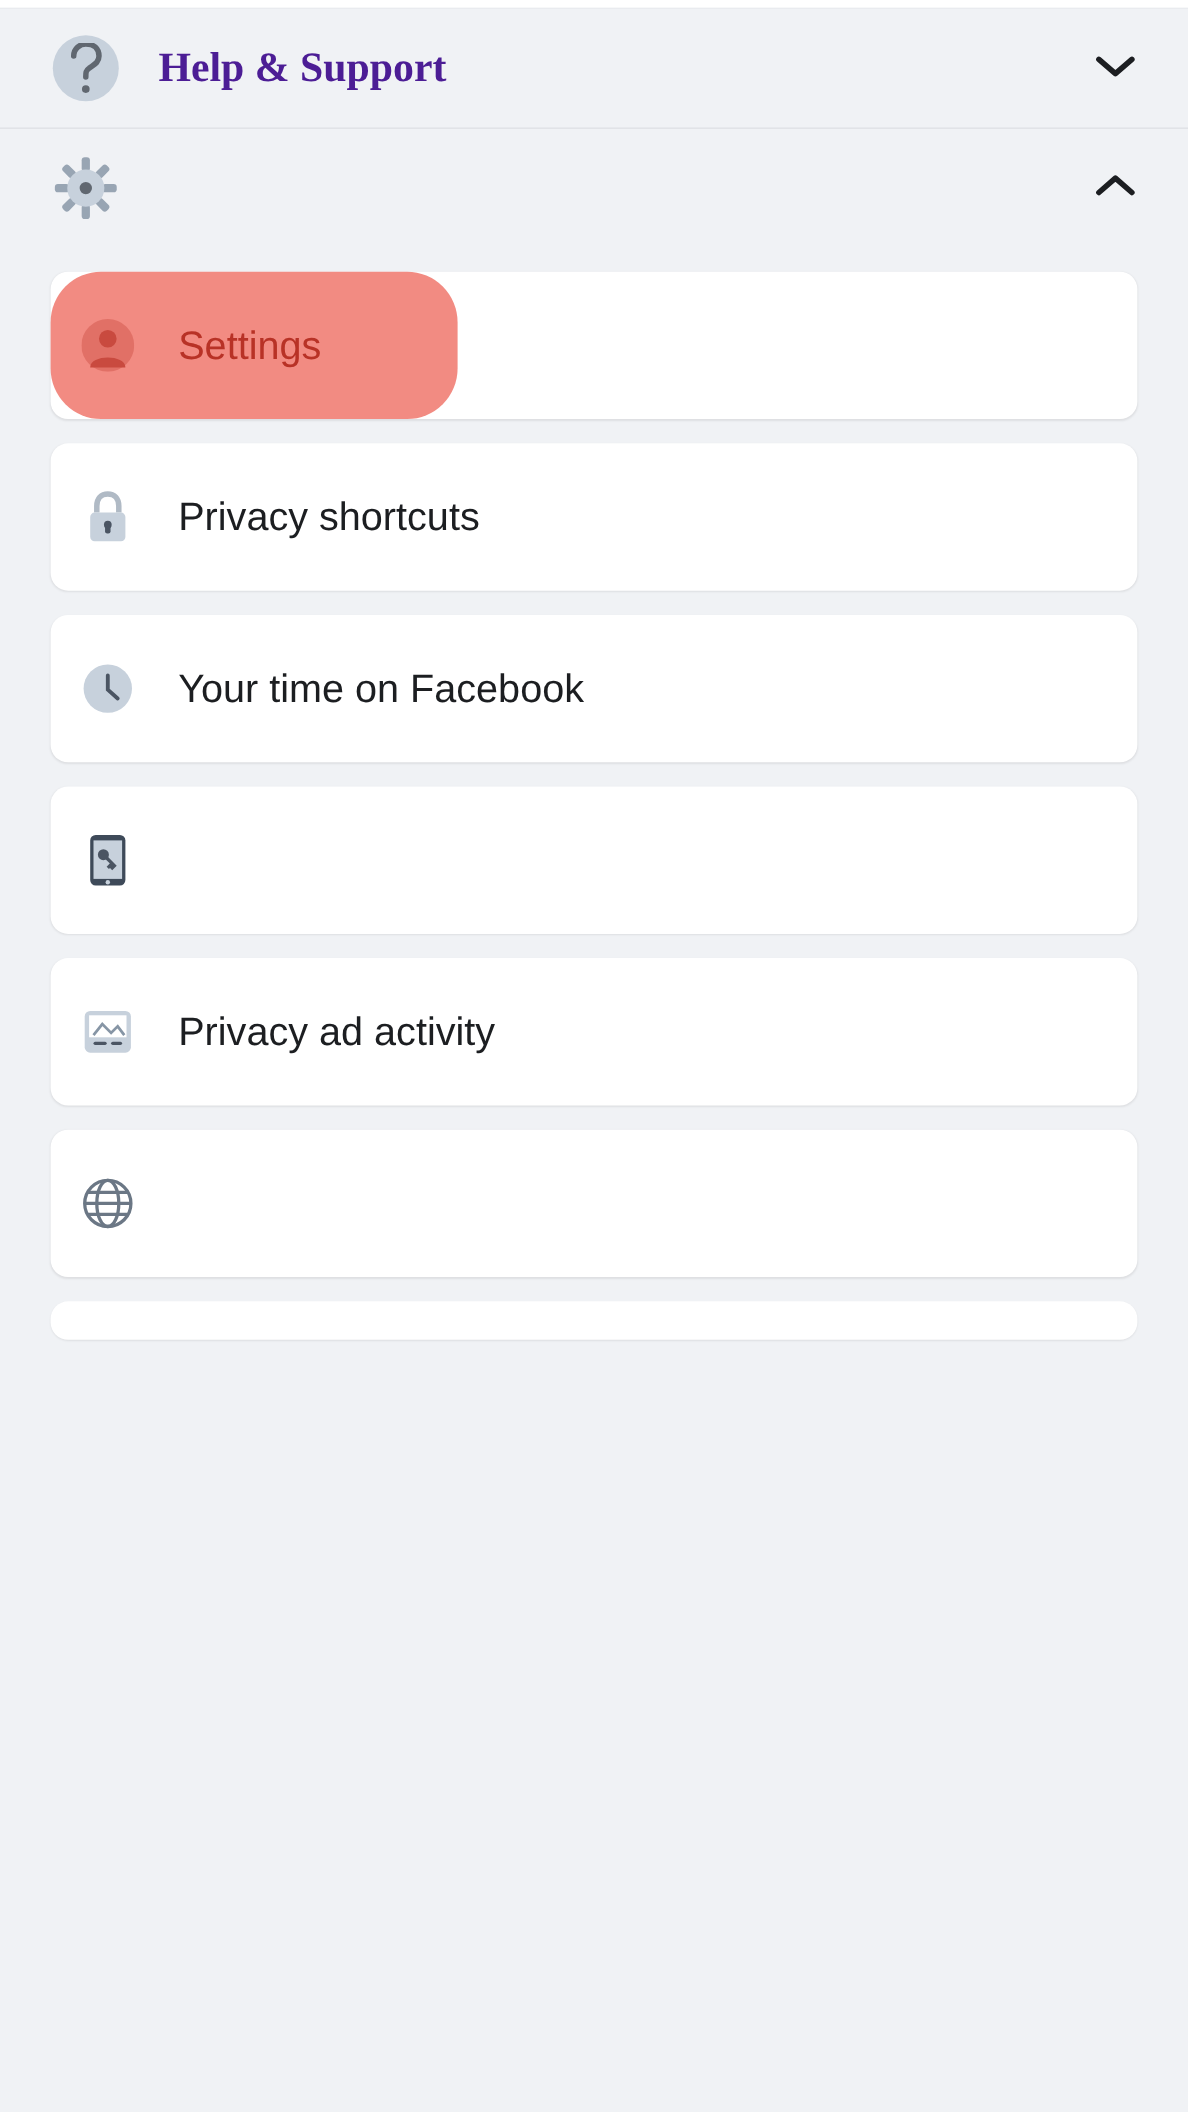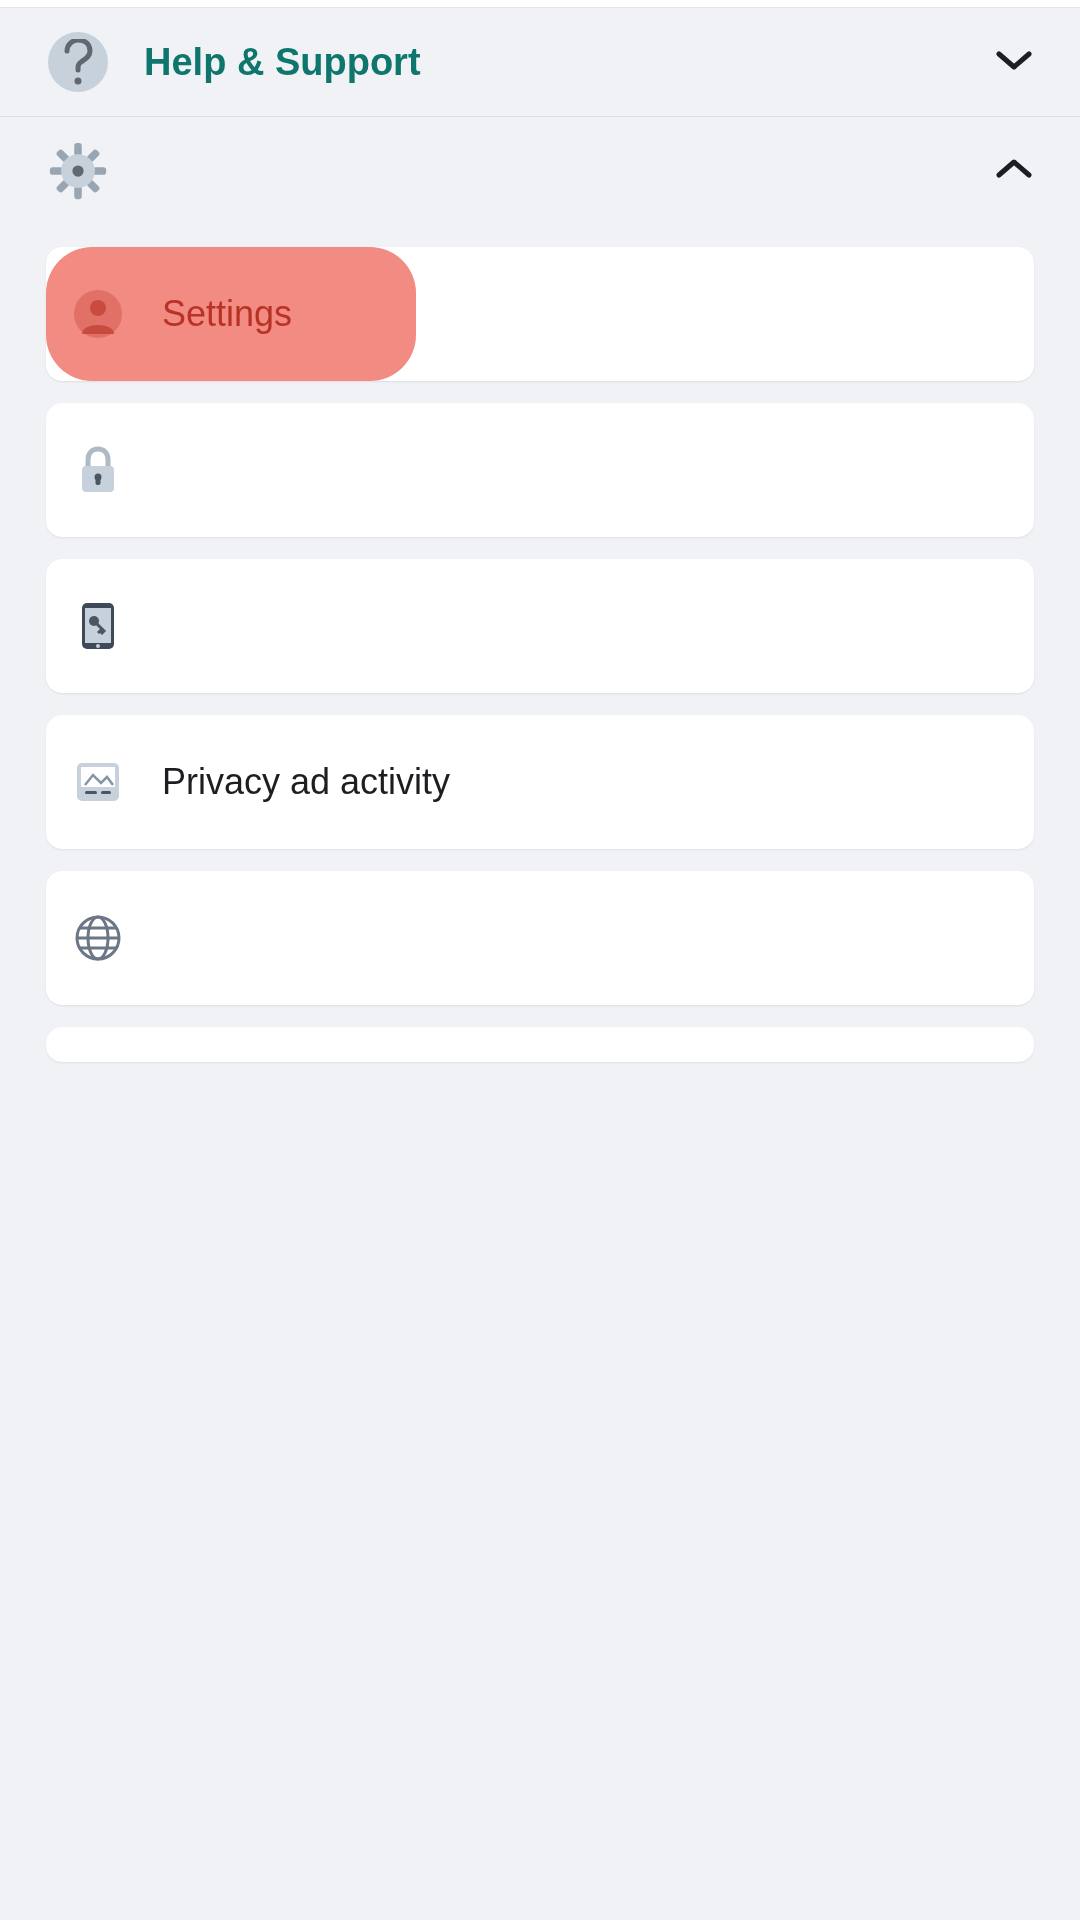--- a/index.html
+++ b/index.html
@@ -32,22 +32,23 @@
       height: 60px;
       border-radius: 50%;
       background: #c7d1dc;
       display: flex;
       align-items: center;
       justify-content: center;
     }
     .section-title {
       font-size: 38px;
       font-weight: 700;
-      color: #0f766e;
+      color: #4c1d95;
       flex: 1;
+      font-family: Liberation Serif, serif;
     }
     .chevron {
       position: absolute;
       right: 48px;
     }
     .list-container {
       padding: 0 46px;
     }
     .list-item {
       background: #ffffff;
@@ -173,22 +174,32 @@
 
   <div class="list-item">
     <div class="item-icon">
       <svg width="40" height="48" viewBox="0 0 40 48">
         <path d="M10 20 L10 14 C10 7, 14 3, 20 3 C26 3, 30 7, 30 14 L30 20" stroke="#b0bac5" stroke-width="5" fill="none"></path>
         <rect x="4" y="20" width="32" height="26" rx="4" fill="#c7d1dc"></rect>
         <circle cx="20" cy="31" r="3.5" fill="#4b5563"></circle>
         <rect x="17.5" y="31" width="5" height="8" rx="2" fill="#4b5563"></rect>
       </svg>
     </div>
-  </div>
-
+    <div class="item-label">Privacy shortcuts</div>
+  </div>
+
+  <div class="list-item">
+    <div class="item-icon">
+      <svg width="46" height="46" viewBox="0 0 46 46">
+        <circle cx="23" cy="23" r="22" fill="#c7d1dc"></circle>
+        <path d="M23 11 L23 24 L32 32" stroke="#4b5563" stroke-width="3.5" fill="none" stroke-linecap="round"></path>
+      </svg>
+    </div>
+    <div class="item-label">Your time on Facebook</div>
+  </div>
 
   <div class="list-item">
     <div class="item-icon">
       <svg width="36" height="50" viewBox="0 0 36 50">
         <rect x="2" y="2" width="32" height="46" rx="5" fill="#3e4a59"></rect>
         <rect x="5" y="7" width="26" height="35" fill="#c7d1dc"></rect>
         <circle cx="14" cy="20" r="5" fill="#4b5563"></circle>
         <path d="M17 23 L24 30 L22 32 L20 30 L18 32" stroke="#4b5563" stroke-width="3" fill="none"></path>
         <circle cx="18" cy="45" r="2" fill="#c7d1dc"></circle>
       </svg>

